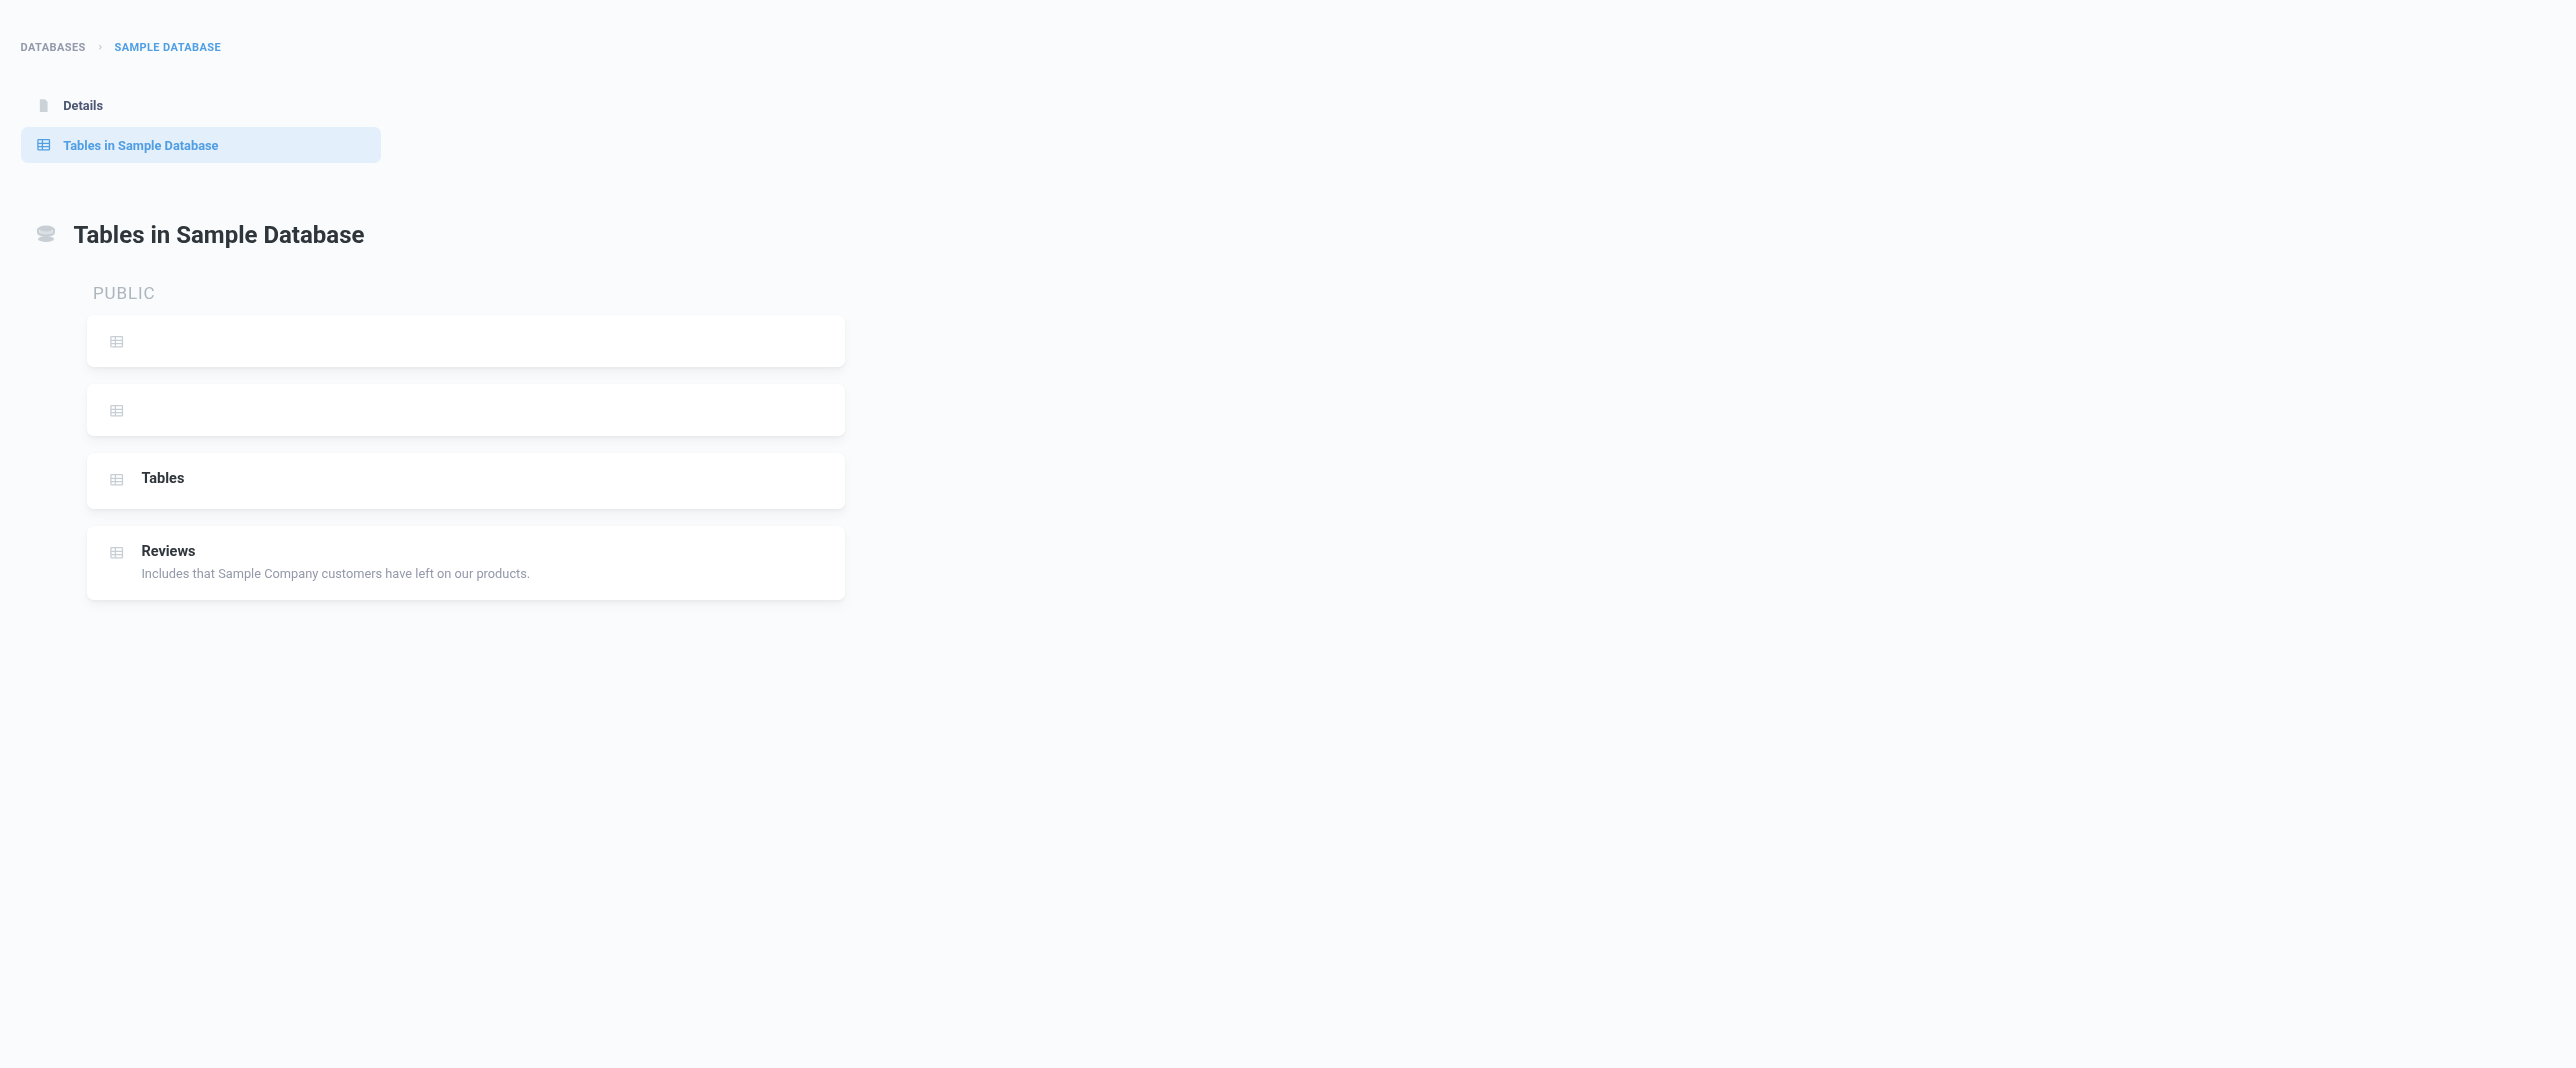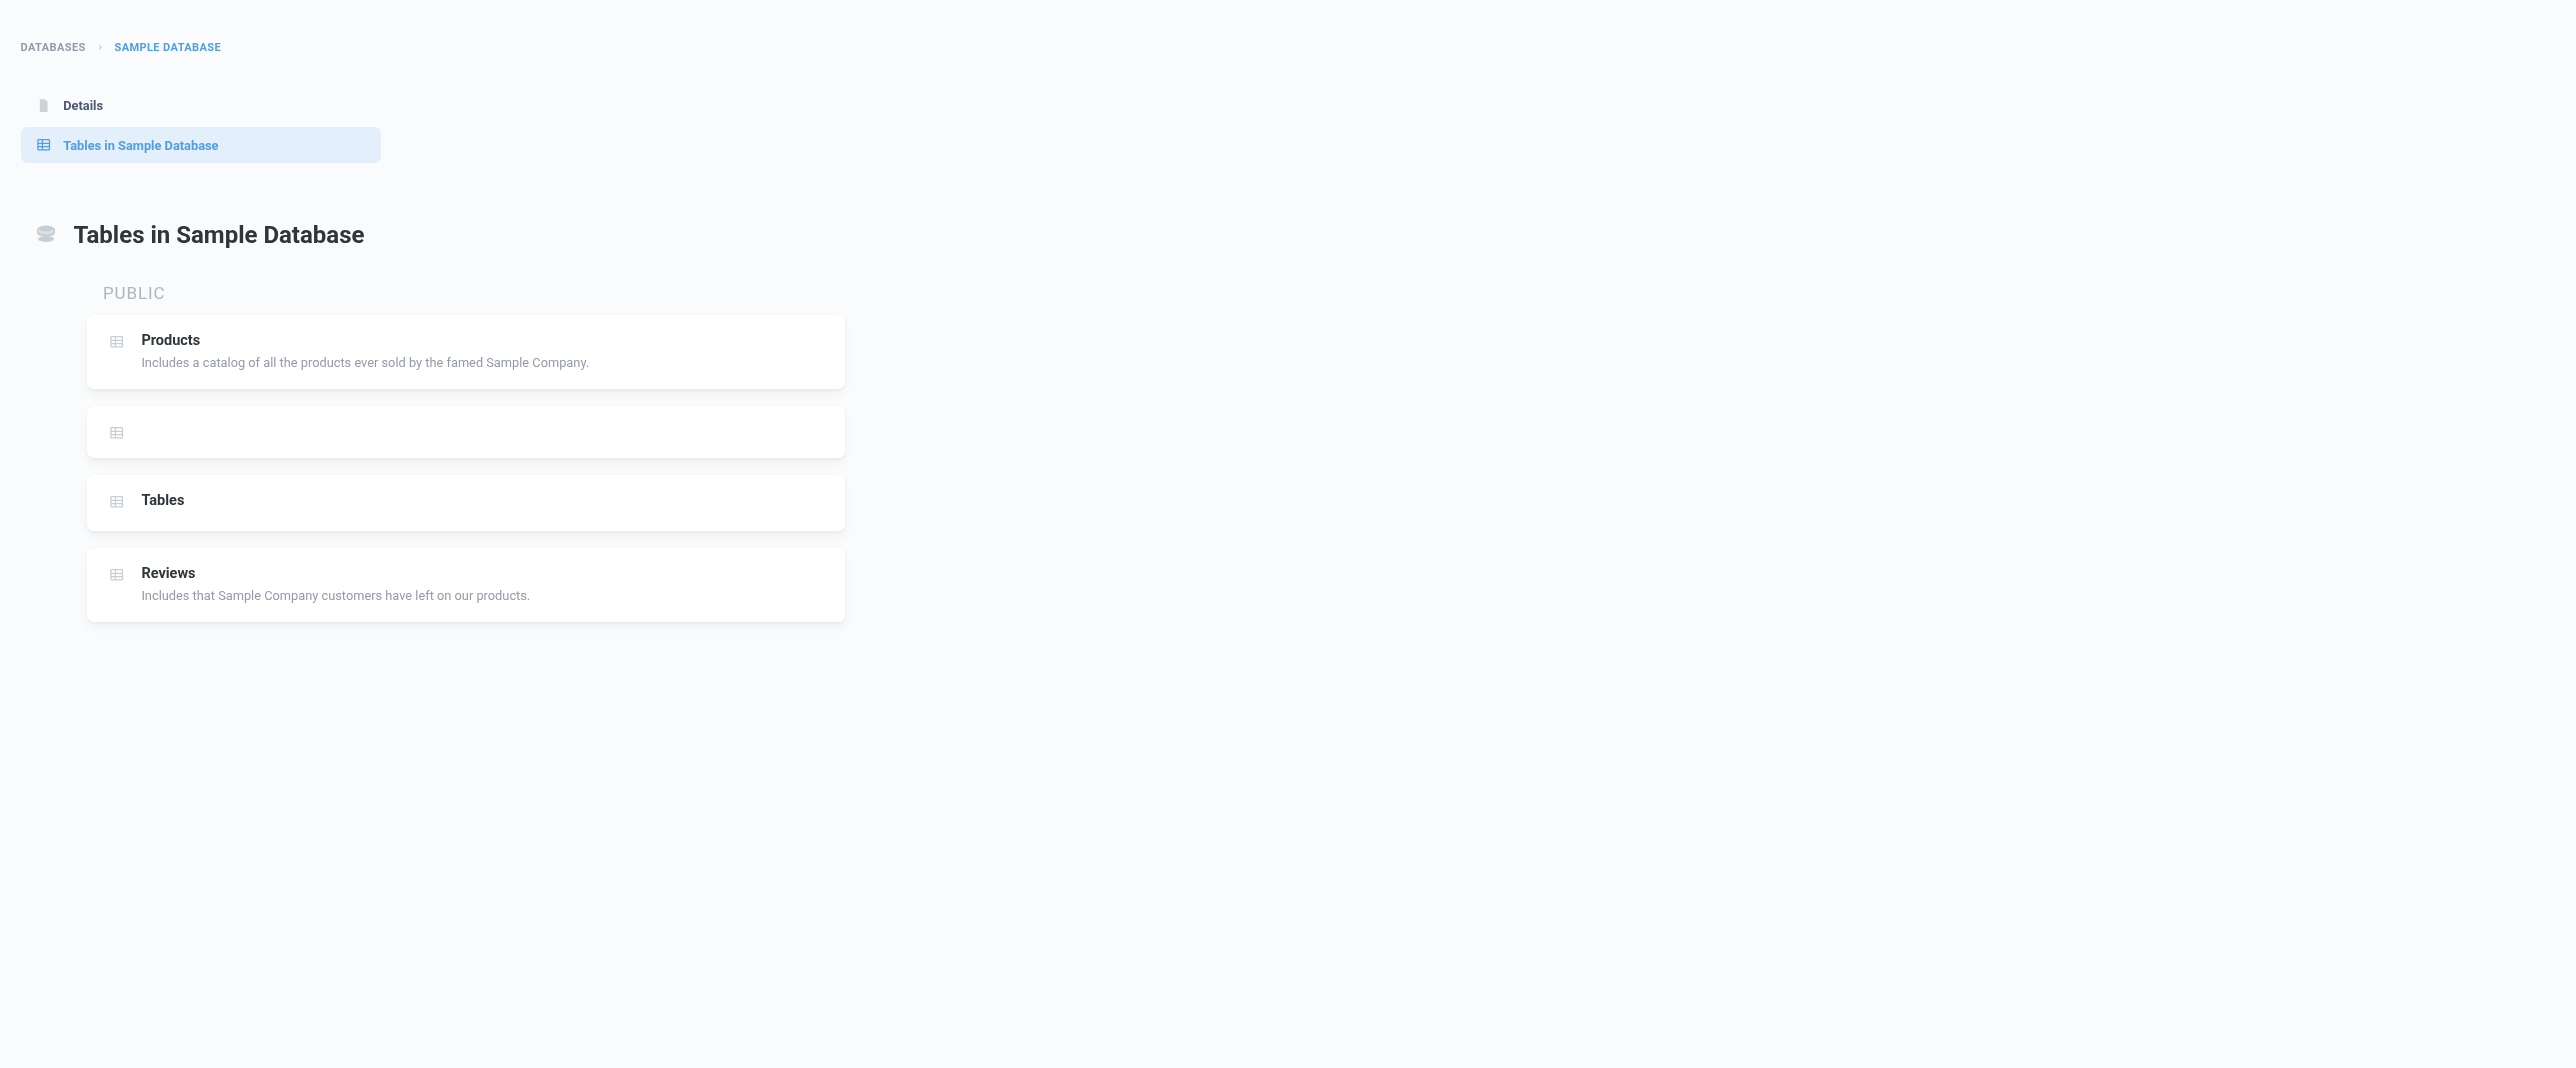--- a/index.html
+++ b/index.html
@@ -87,21 +87,21 @@
   .content-wrap {
     padding-left: 53px;
     max-width: 811px;
   }
   .schema-label {
     font-size: 17px;
     font-weight: 400;
     color: #adb5bd;
     letter-spacing: 0.9px;
     margin-bottom: 12px;
-    margin-left: 16px;
+    margin-left: 6px;
   }
   .table-card {
     background: #ffffff;
     border-radius: 6.8px;
     box-shadow: 0 1.7px 3.4px rgba(0,0,0,0.04), 0 5.1px 10.2px rgba(0,0,0,0.04);
     padding: 17px 22px;
     margin-bottom: 17px;
     display: flex;
     gap: 17px;
     cursor: pointer;
@@ -186,24 +186,20 @@
 
       <div class="table-card">
         <span class="tbl-icon">
           <svg viewBox="0 0 24 24" width="15.4" height="15.4" fill="none" stroke="currentColor" stroke-width="2">
             <rect x="3" y="4" width="18" height="16" rx="1"></rect>
             <line x1="3" y1="10" x2="21" y2="10"></line>
               <line x1="3" y1="15" x2="21" y2="15"></line>
               <line x1="10" y1="4" x2="10" y2="20"></line>
           </svg>
         </span>
-        <div class="table-card-body">
-          <div class="table-name">Products</div>
-          <div class="table-desc">Includes a catalog of all the products ever sold by the famed Sample Company.</div>
-        </div>
       </div>
 
       <div class="table-card">
         <span class="tbl-icon">
           <svg viewBox="0 0 24 24" width="15.4" height="15.4" fill="none" stroke="currentColor" stroke-width="2">
             <rect x="3" y="4" width="18" height="16" rx="1"></rect>
             <line x1="3" y1="10" x2="21" y2="10"></line>
               <line x1="3" y1="15" x2="21" y2="15"></line>
               <line x1="10" y1="4" x2="10" y2="20"></line>
           </svg>

